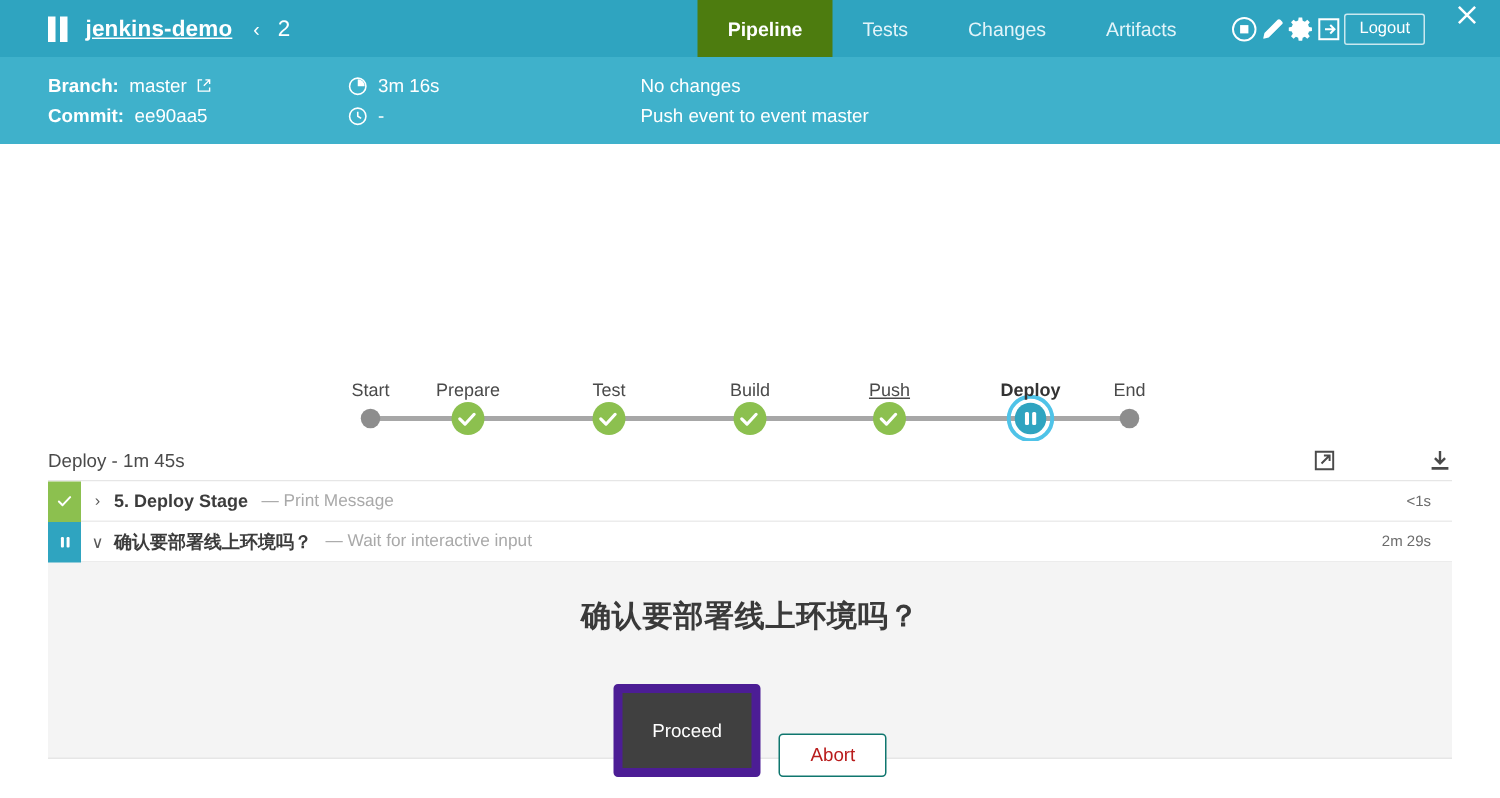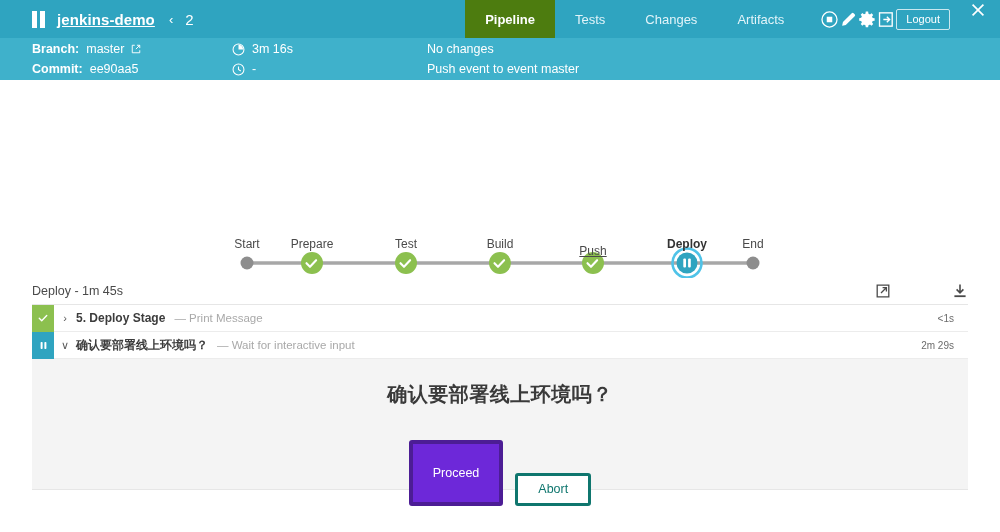--- a/index.html
+++ b/index.html
@@ -88,21 +88,21 @@
     padding: 4px 9px;
     background: transparent;
     cursor: pointer;
     font-family: inherit;
     line-height: 1;
   }
   .close-x { margin-left: 4px; margin-right: 12px; width: 20px; height: 20px; cursor: pointer; }
 
   
   .metabar {
-    height: 42px;
+    height: 58px;
     background: #3fb1cb;
     color: #ffffff;
     display: flex;
     align-items: center;
     padding-left: 32px;
     position: relative;
   }
   .meta-col { display: flex; flex-direction: column; justify-content: center; gap: 7px; }
   .meta-col.c1 { width: 200px; }
   .meta-col.c2 { width: 195px; }
@@ -221,28 +221,28 @@
   }
   .btn {
     font-family: inherit;
     font-size: 12.5px;
     border-radius: 3px;
     padding: 7px 20px;
     cursor: pointer;
     line-height: 1;
   }
   .btn-proceed {
-    background: #6d28d9;
-    border: 4px solid #4c1d95;
+    background: #404040;
+    border: 6px solid #4c1d95;
     color: #ffffff;
   }
   .btn-abort {
     background: #ffffff;
-    border: 3px solid #0f766e;
-    color: #0f766e;
+    border: 1px solid #0f766e;
+    color: #b91c1c;
     margin-top: 33px;
   }
 </style>
 </head>
 <body>
 
 <div class="header">
   <div class="brand">
     <span class="pause-glyph">
         <i></i>
@@ -367,21 +367,21 @@
       <rect x="688.1" y="150.6" width="2.7" height="8.8" fill="#ffffff" rx="1"></rect>
     </g>
 
     <circle cx="753" cy="155" r="6.5" fill="#8d8d8d"></circle>
   </svg>
 
   <div class="stage-label" style="left:247px; top:129px;">Start</div>
   <div class="stage-label" style="left:312px; top:129px;">Prepare</div>
   <div class="stage-label" style="left:406px; top:129px;">Test</div>
   <div class="stage-label" style="left:500px; top:129px;">Build</div>
-  <div class="stage-label" style="left:593px; top:136px;text-decoration:underline;">Push</div>
+  <div class="stage-label" style="left:593px; top:129px;text-decoration:underline;">Push</div>
   <div class="stage-label current" style="left:687px; top:129px;">Deploy</div>
   <div class="stage-label" style="left:753px; top:129px;">End</div>
 </div>
 
 <div class="results">
   <div class="results-head">
     <div class="results-title">Deploy - 1m 45s</div>
     <div class="results-head-spacer"></div>
     <svg class="head-icon" viewBox="0 0 16 16">
       <path d="M2.2 2.2h11.6v11.6H2.2z" fill="none" stroke="#4a4a4a" stroke-width="1.3"></path>

